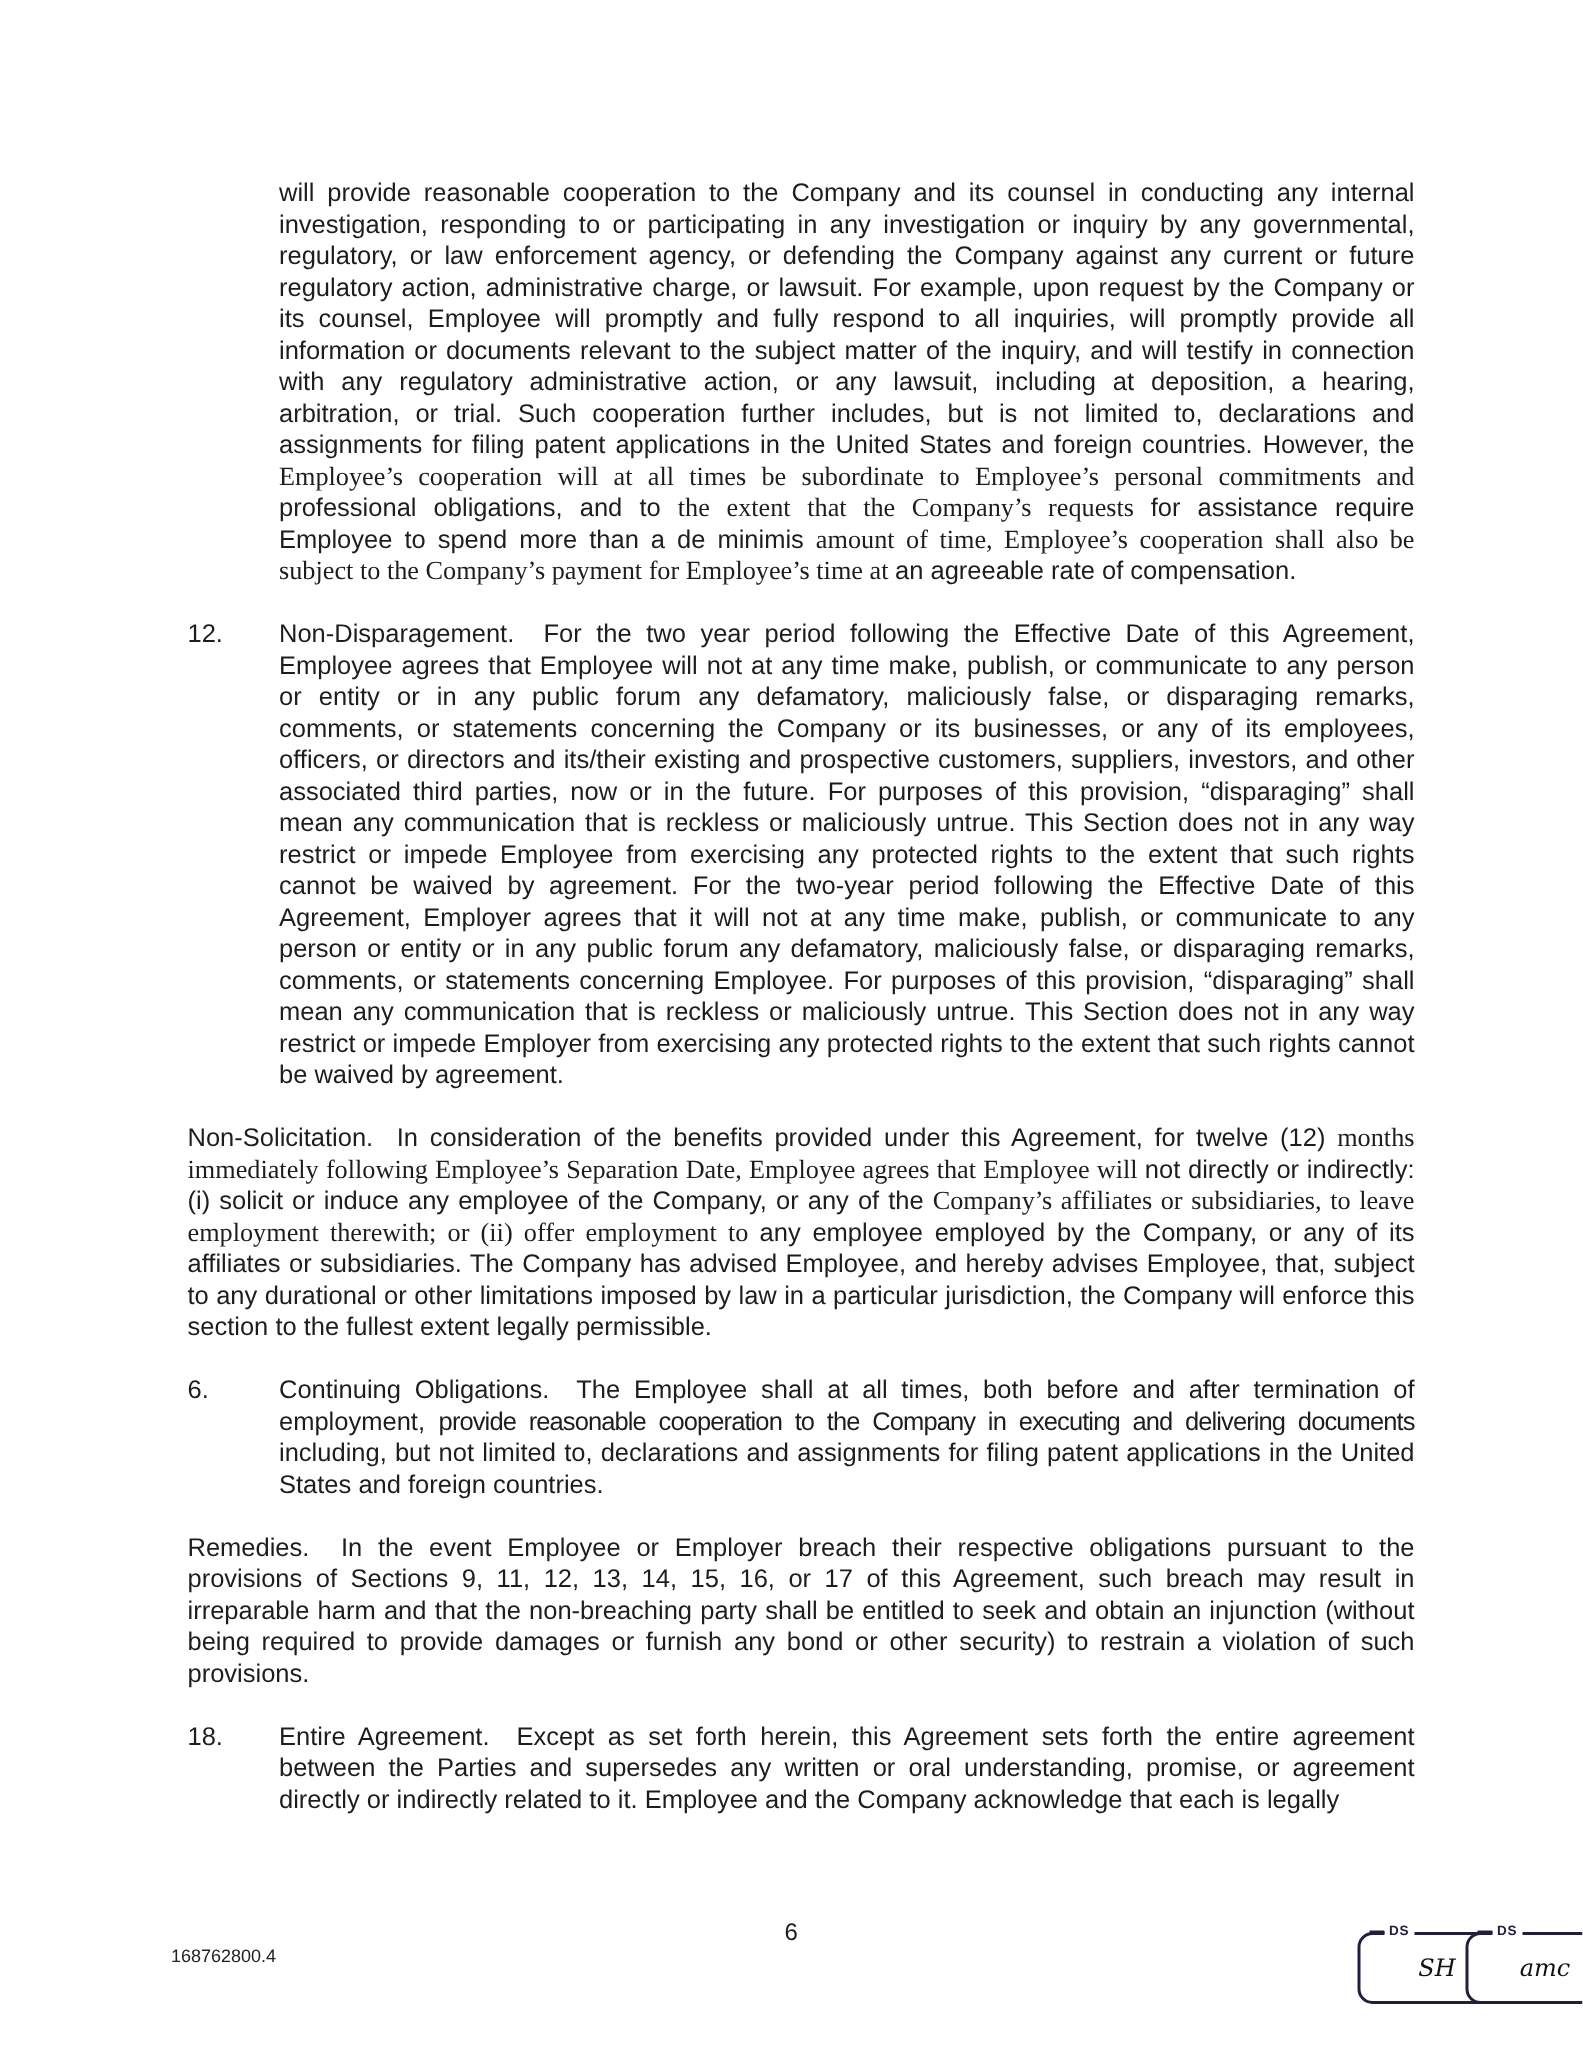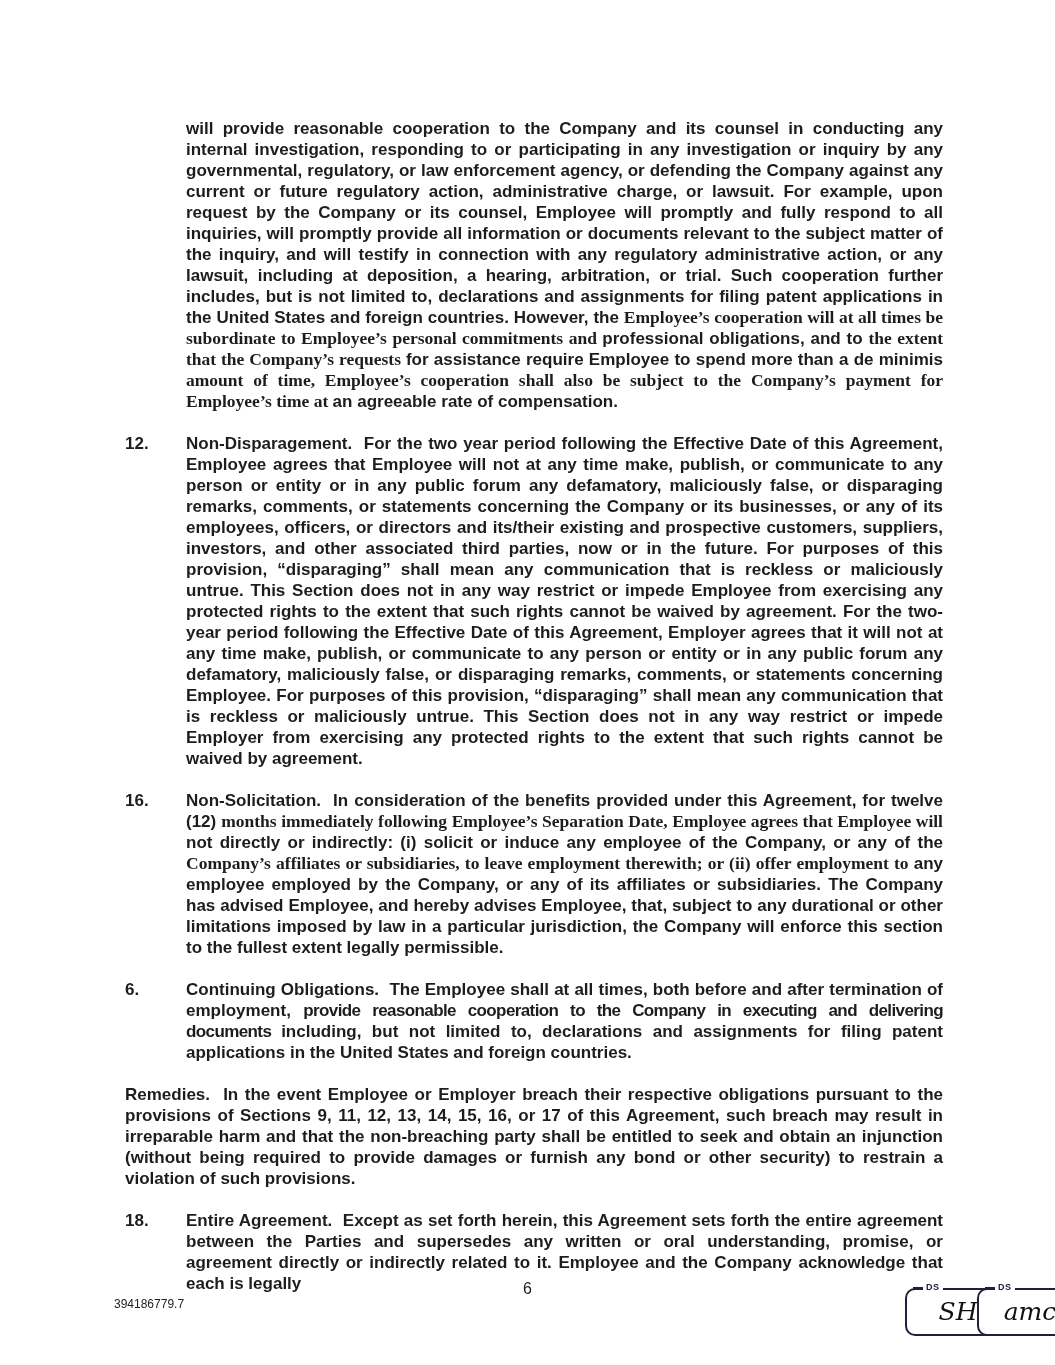--- a/index.html
+++ b/index.html
@@ -14,21 +14,20 @@
   }
   .content {
     position: absolute;
     left: 125px;
     top: 118px;
     width: 818px;
   }
   .para {
     display: flex;
     margin: 0 0 21px 0;
-    font-weight: bold;
   }
   .para-num {
     flex: 0 0 61px;
     width: 61px;
     font-size: 17px;
     line-height: 21px;
   }
   .para-body {
     flex: 1;
     text-align: justify;
@@ -93,63 +92,62 @@
   .stamp-initials {
     position: absolute;
     left: 0;
     top: 2px;
     width: 100%;
     height: 40px;
     line-height: 40px;
     text-align: center;
     font-family: "DejaVu Serif", serif;
     font-style: italic;
-    font-size: 25px;
+    font-size: 16px;
     color: #111111;
   }
 </style>
 </head>
 <body>
 
 <div class="page">
 
   <div class="content">
   <div class="para">
     <div class="para-num"></div>
     <div class="para-body"><span class="seg-sans">will provide reasonable cooperation to the Company and its counsel in conducting any internal investigation, responding to or participating in any investigation or inquiry by any governmental, regulatory, or law enforcement agency, or defending the Company against any current or future regulatory action, administrative charge, or lawsuit. For example, upon request by the Company or its counsel, Employee will promptly and fully respond to all inquiries, will promptly provide all information or documents relevant to the subject matter of the inquiry, and will testify in connection with any regulatory administrative action, or any lawsuit, including at deposition, a hearing, arbitration, or trial. Such cooperation further includes, but is not limited to, declarations and assignments for filing patent applications in the United States and foreign countries.    However, the </span><span class="seg-serif">Employee’s cooperation will at all times be subordinate to Employee’s personal commitments and </span><span class="seg-sans">professional obligations, and to </span><span class="seg-serif">the extent that the Company’s requests </span><span class="seg-sans">for assistance require Employee to spend more than a de minimis </span><span class="seg-serif">amount of time, Employee’s cooperation shall also be subject to the Company’s payment for Employee’s time at </span><span class="seg-sans">an agreeable rate of compensation.</span></div>
   </div>
 
   <div class="para">
     <div class="para-num">12.</div>
     <div class="para-body"><span class="seg-title">Non-Disparagement.&nbsp; </span><span class="seg-sans">For the two year period following the Effective Date of this Agreement, Employee agrees that Employee will not at any time make, publish, or communicate to any person or entity or in any public forum any defamatory, maliciously false, or disparaging remarks, comments, or statements concerning the Company or its businesses, or any of its employees, officers, or directors and its/their existing and prospective customers, suppliers, investors, and other associated third parties, now or in the future. For purposes of this provision, “disparaging” shall mean any communication that is reckless or maliciously untrue. This Section does not in any way restrict or impede Employee from exercising any protected rights to the extent that such rights cannot be waived by agreement. For the two-year period following the Effective Date of this Agreement, Employer agrees that it will not at any time make, publish, or communicate to any person or entity or in any public forum any defamatory, maliciously false, or disparaging remarks, comments, or statements concerning Employee.  For purposes of this provision, “disparaging” shall mean any communication that is reckless or maliciously untrue. This Section does not in any way restrict or impede Employer from exercising any protected rights to the extent that such rights cannot be waived by agreement.</span></div>
   </div>
 
   <div class="para">
-    <div class="para-num">16.</div>
     <div class="para-body"><span class="seg-title">Non-Solicitation.&nbsp; </span><span class="seg-sans">In consideration of the benefits provided under this Agreement, for twelve (12) </span><span class="seg-serif">months immediately following Employee’s Separation Date, Employee agrees that Employee will </span><span class="seg-sans">not directly or indirectly:  (i) solicit or induce any employee of the Company, or any of the </span><span class="seg-serif">Company’s affiliates or subsidiaries, to leave employment therewith; or (ii) offer employment to </span><span class="seg-sans">any employee employed by the Company, or any of its affiliates or subsidiaries. The Company has advised Employee, and hereby advises Employee, that, subject to any durational or other limitations imposed by law in a particular jurisdiction, the Company will enforce this section to the fullest extent legally permissible.</span></div>
   </div>
 
   <div class="para">
     <div class="para-num">6.</div>
     <div class="para-body"><span class="seg-title">Continuing Obligations.&nbsp; </span><span class="seg-sans">The Employee shall at all times, both before and after termination of employment, </span><span class="seg-narrow">provide reasonable cooperation to the Company in executing and delivering documents </span><span class="seg-sans">including, but not limited to, declarations and assignments for filing patent applications in the United States and foreign countries.</span></div>
   </div>
 
   <div class="para">
     <div class="para-body"><span class="seg-title">Remedies.&nbsp; </span><span class="seg-sans">In the event Employee or Employer breach their respective obligations pursuant to the provisions of Sections 9, 11, 12, 13, 14, 15, 16, or 17 of this Agreement, such breach may result in irreparable harm and that the non-breaching party shall be entitled to seek and obtain an injunction (without being required to provide damages or furnish any bond or other security) to restrain a violation of such provisions.</span></div>
   </div>
 
   <div class="para">
     <div class="para-num">18.</div>
     <div class="para-body"><span class="seg-title">Entire Agreement.&nbsp; </span><span class="seg-sans">Except as set forth herein, this Agreement sets forth the entire agreement between the Parties and supersedes any written or oral understanding, promise, or agreement directly or indirectly related to it.  Employee and the Company acknowledge that each is legally</span></div>
   </div>
 </div>
 
   <div class="page-number">6</div>
 
-  <div class="doc-id">394186779.7</div>
+  <div class="doc-id">168762800.4</div>
 
   <div class="stamp stamp-1">
     <span class="stamp-ds">DS</span>
     <span class="stamp-initials">SH</span>
   </div>
 
   <div class="stamp stamp-2">
     <span class="stamp-ds">DS</span>
     <span class="stamp-initials">amc</span>
   </div>

